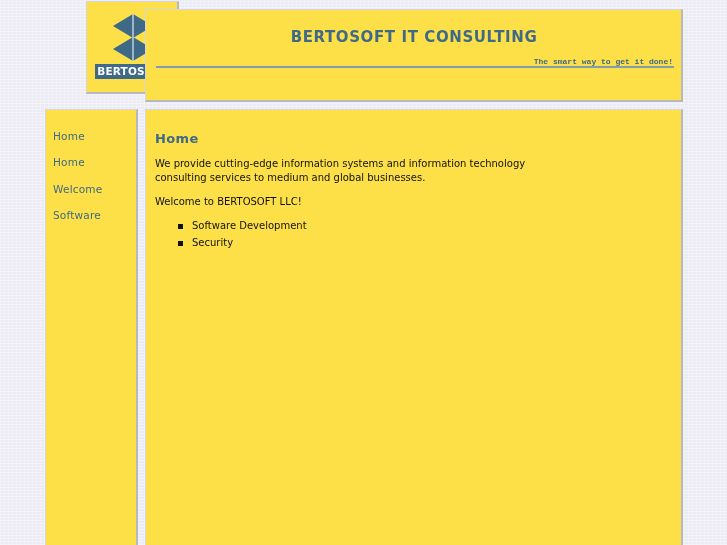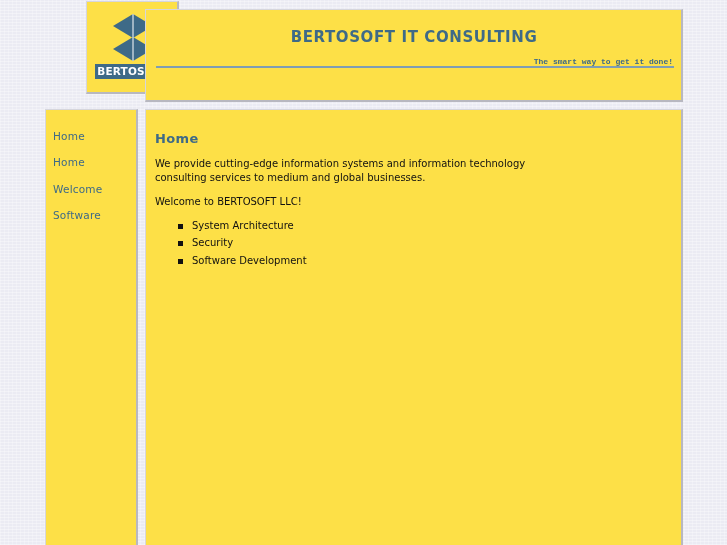--- a/index.html
+++ b/index.html
@@ -164,18 +164,17 @@
     <li><a href="#">Software</a></li>
   </ul>
 </div>
 
 <div class="box" id="content-box">
   <div class="content">
     <h1>Home</h1>
     <p style="width:385px;">We provide cutting-edge information systems and information technology consulting services to medium and global businesses.</p>
     <p>Welcome to BERTOSOFT LLC!</p>
     <ul>
-      <li><span class="bullet"></span><span>System Architecture</span></li>
+      <li><span class="bullet"></span><span>Software Development</span></li>
       <li><span class="bullet"></span><span>Security</span></li>
-      <li><span class="bullet"></span><span>Software Development</span></li>
     </ul>
   </div>
 </div>
 
 </body></html>

